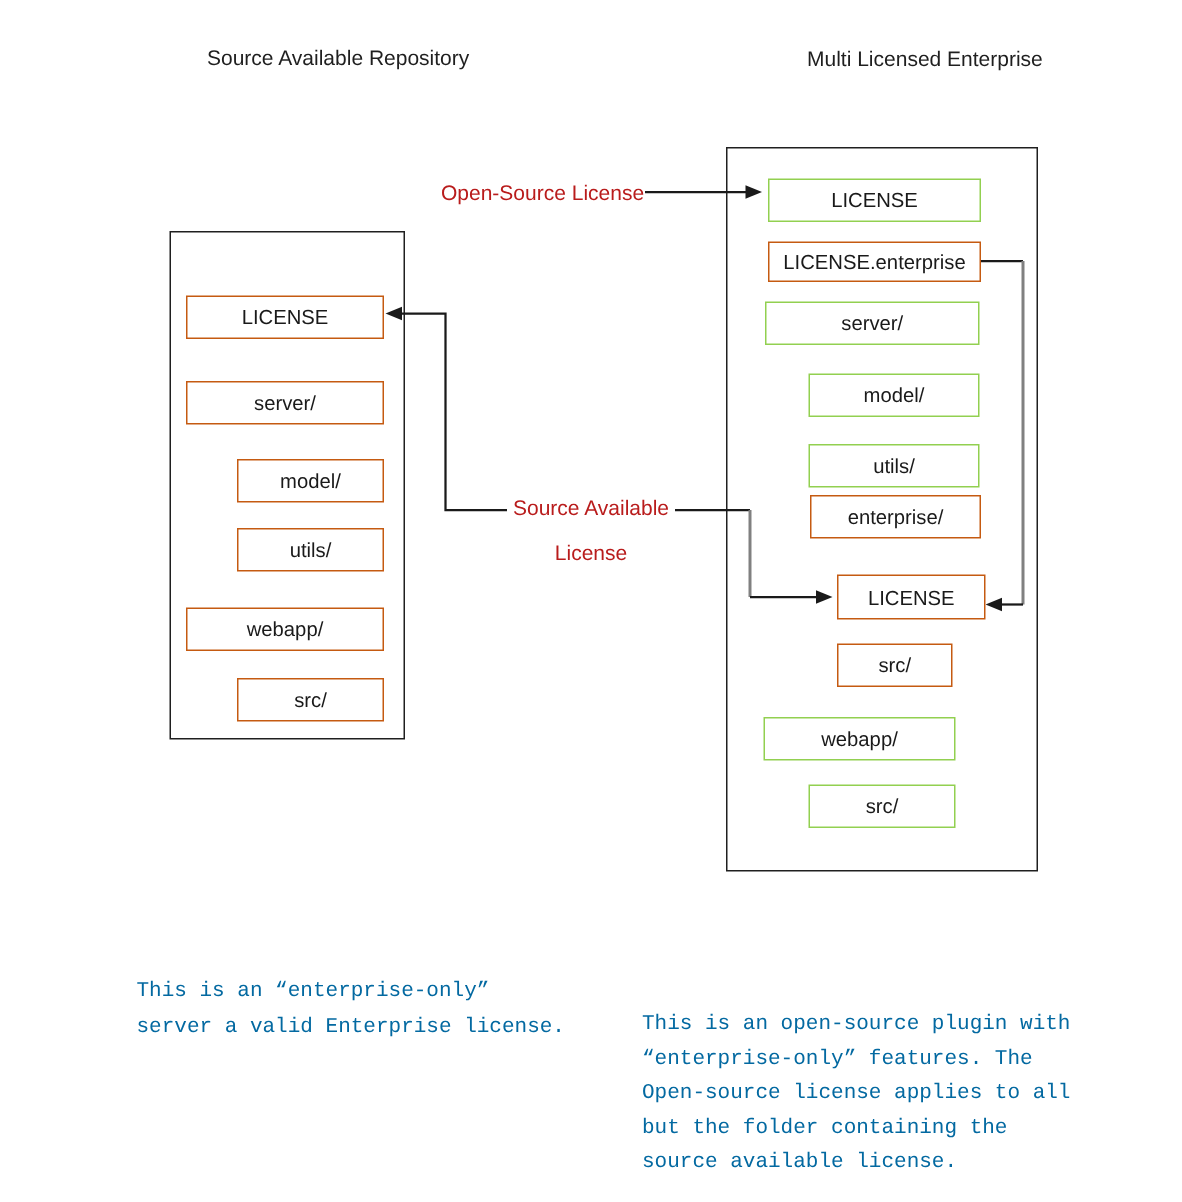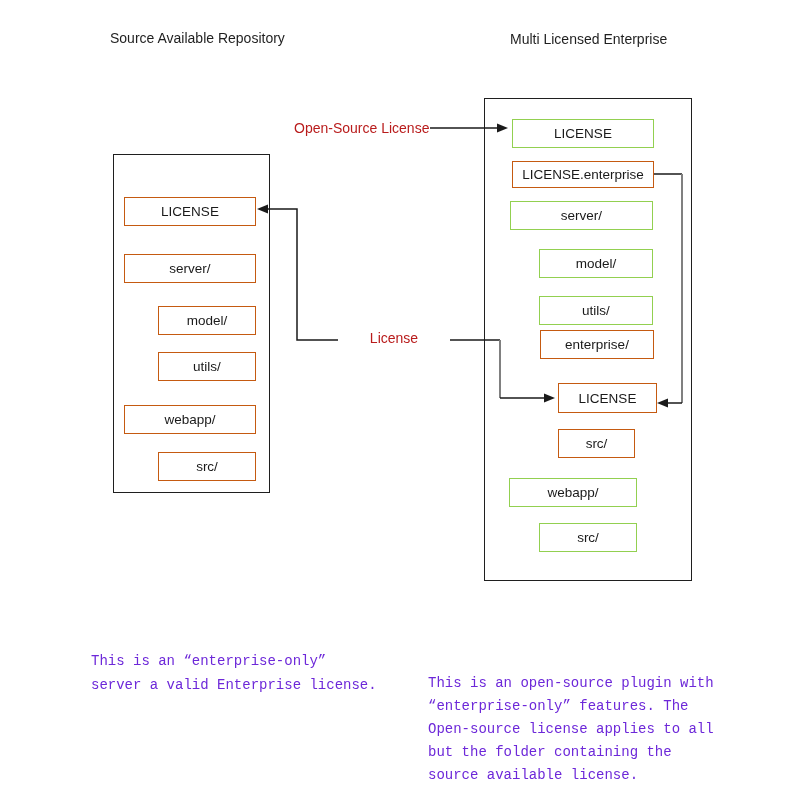--- a/index.html
+++ b/index.html
@@ -14,20 +14,21 @@
     background: #ffffff;
     font-family: "Liberation Sans", sans-serif;
     color: #1f1f1f;
     overflow: hidden;
   }
   .title {
     position: absolute;
     font-size: 14px;
     color: #1f1f1f;
     white-space: nowrap;
+    margin-left: 28px;
   }
   #title-left { left: 110px; top: 30px; }
   #title-right { left: 510px; top: 31px; }
 
   .repo-outline {
     position: absolute;
     border: 1.5px solid #1f1f1f;
     background: transparent;
     box-sizing: border-box;
   }
@@ -90,21 +91,21 @@
     position: absolute;
     left: 0; top: 0;
     width: 788px; height: 801px;
     z-index: 1;
   }
 
   .note {
     position: absolute;
     font-family: "Liberation Mono", monospace;
     font-size: 14px;
-    color: #6d28d9;
+    color: #0369a1;
   }
   #note-left  { left: 91px;  top: 649px; line-height: 24px; }
   #note-right { left: 428px; top: 651px; line-height: 23px; margin-top: 21px; }
   .note div { white-space: pre; }
 </style>
 </head>
 <body>
 
 <div id="canvas">
 
@@ -154,20 +155,21 @@
   <div class="fbox green" id="b-r3">model/</div>
   <div class="fbox green" id="b-r4">utils/</div>
   <div class="fbox orange" id="b-r5">enterprise/</div>
   <div class="fbox orange" id="b-r6">LICENSE</div>
   <div class="fbox orange" id="b-r7">src/</div>
   <div class="fbox green" id="b-r8">webapp/</div>
   <div class="fbox green" id="b-r9">src/</div>
 
   <div class="arrow-label" id="label-open-source">Open-Source License</div>
   <div class="arrow-label" id="label-source-available">
+    <div>Source Available</div>
     <div>License</div>
   </div>
 
   <div class="note" id="note-left">
     <div>This is an “enterprise-only”</div>
     <div>server a valid Enterprise license.</div>
   </div>
   <div class="note" id="note-right">
     <div>This is an open-source plugin with</div>
     <div>“enterprise-only” features. The</div>

